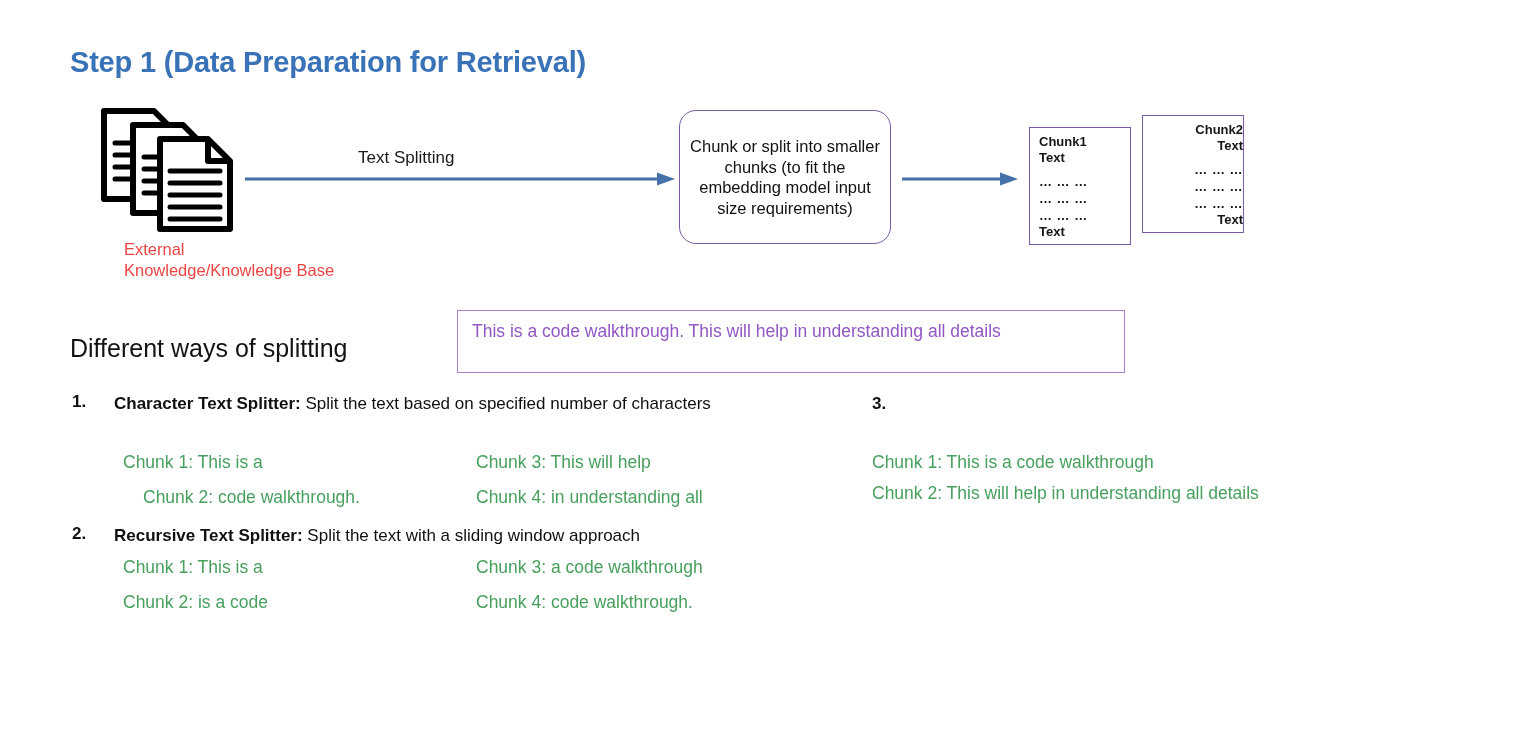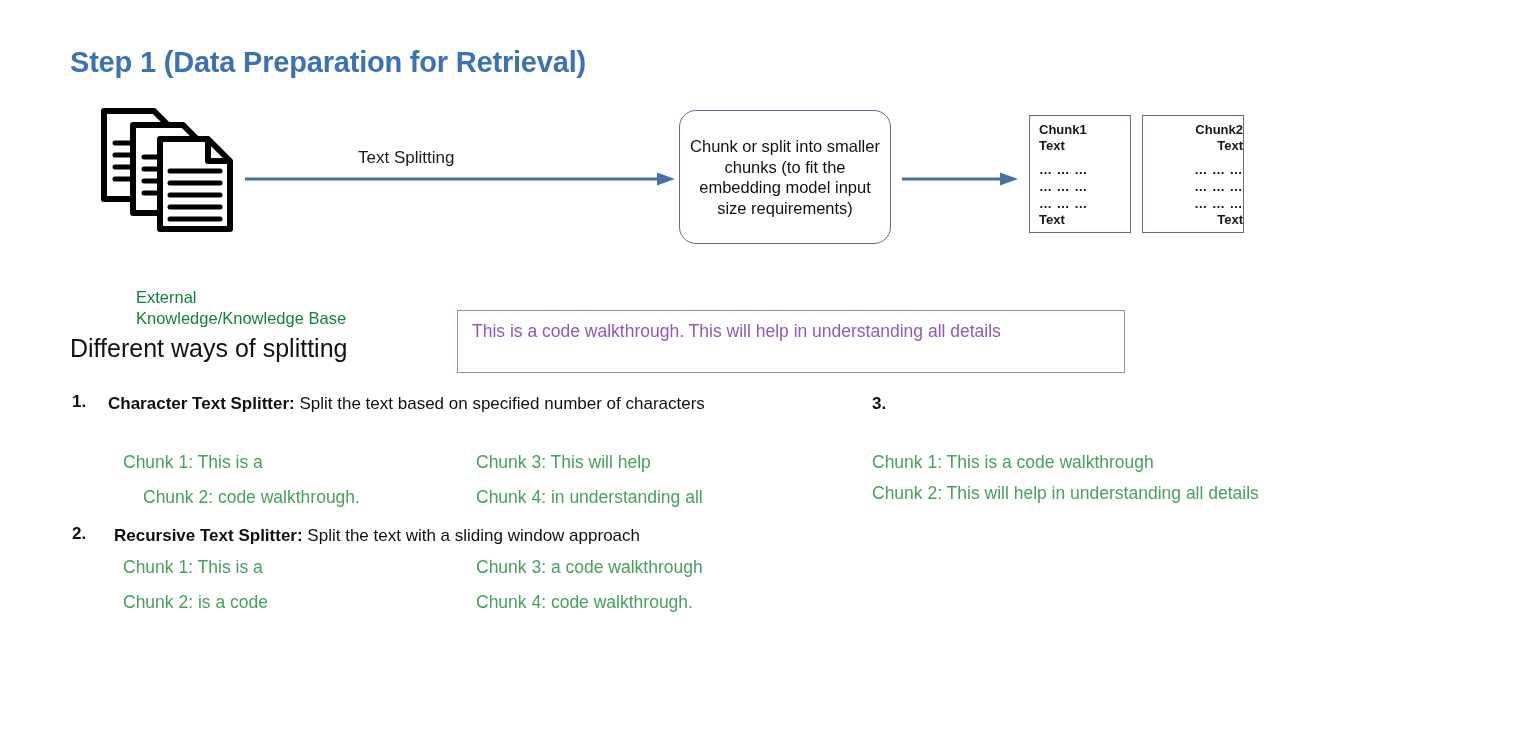--- a/index.html
+++ b/index.html
@@ -36,27 +36,26 @@
   #docs-icon {
     position: absolute;
     left: 96px;
     top: 107px;
     width: 146px;
     height: 128px;
   }
 
   #kb-label {
     position: absolute;
-    left: 136px;
+    left: 124px;
     top: 239px;
     width: 215px;
     font-size: 16.5px;
     line-height: 21px;
-    color: #15803d;
-    margin-top: 48px;
+    color: #ef4444;
   }
 
   
   #arrow1-label {
     position: absolute;
     left: 343px;
     top: 148px;
     font-size: 17px;
     color: #1b1b1b;
     white-space: nowrap;
@@ -104,21 +103,21 @@
   .chunk-box {
     position: absolute;
     top: 115px;
     width: 102px;
     height: 118px;
     border: 1.7px solid #7a5ba6;
     background: #ffffff;
     box-sizing: border-box;
     padding: 6px 0 0 9px;
   }
-  #chunk-box-1 { left: 1029px; }
+  #chunk-box-1 { left: 1029px; margin-top: 12px; }
   #chunk-box-2 { left: 1142px; text-align: right; }
   .chunk-box .ln {
     font-size: 13px;
     line-height: 16px;
     color: #161616;
     font-weight: 600;
   }
   .chunk-box .dots {
     font-size: 13px;
     line-height: 17px;
@@ -164,21 +163,21 @@
   }
   .li-body {
     position: absolute;
     font-size: 17px;
     line-height: 24px;
     color: #101010;
   }
   .li-body b { font-weight: bold; }
 
   #item1-num { left: 72px; top: 392px; }
-  #item1-body { left: 108px; top: 392px; width: 700px; }
+  #item1-body { left: 114px; top: 392px; width: 700px; }
 
   #item2-num { left: 72px; top: 524px; }
   #item2-body { left: 114px; top: 524px; width: 740px; }
 
   #item3-num { left: 872px; top: 394px; }
   #item3-body { left: 916px; top: 394px; width: 520px; }
 
   
   .chunk-line {
     position: absolute;

